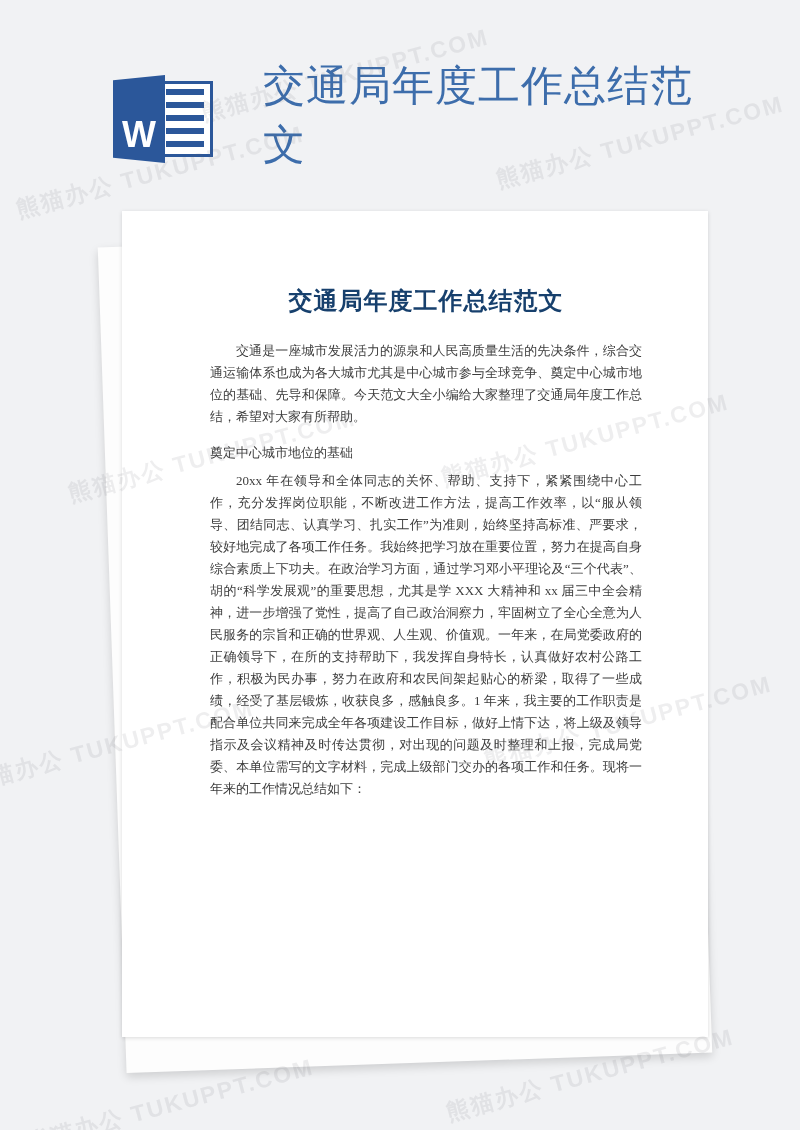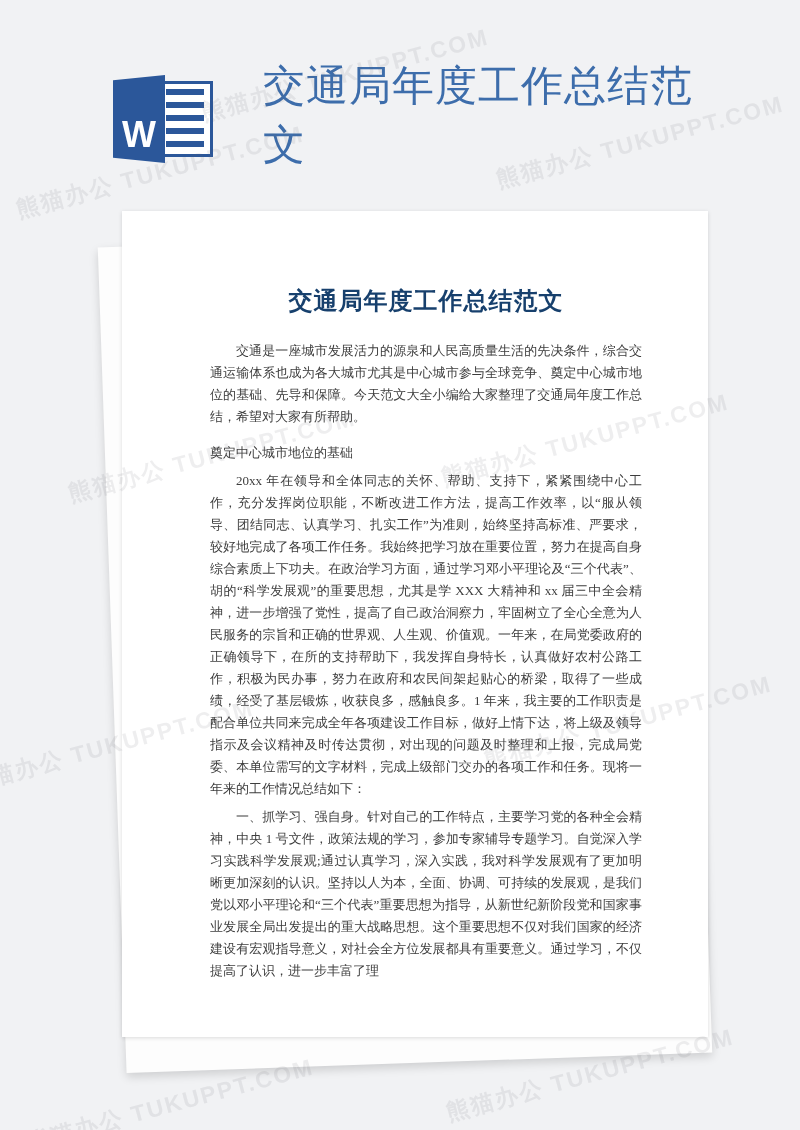--- a/index.html
+++ b/index.html
@@ -81,21 +81,20 @@
   </div>
 
   <div class="paper-stack">
     <div class="page-back"></div>
     <div class="page">
       <h2 class="doc-title">交通局年度工作总结范文</h2>
       <div class="doc-body" id="doc-body">
           <p>交通是一座城市发展活力的源泉和人民高质量生活的先决条件，综合交通运输体系也成为各大城市尤其是中心城市参与全球竞争、奠定中心城市地位的基础、先导和保障。今天范文大全小编给大家整理了交通局年度工作总结，希望对大家有所帮助。</p>
           <p class="subheading">奠定中心城市地位的基础</p>
           <p>20xx 年在领导和全体同志的关怀、帮助、支持下，紧紧围绕中心工作，充分发挥岗位职能，不断改进工作方法，提高工作效率，以“服从领导、团结同志、认真学习、扎实工作”为准则，始终坚持高标准、严要求，较好地完成了各项工作任务。我始终把学习放在重要位置，努力在提高自身综合素质上下功夫。在政治学习方面，通过学习邓小平理论及“三个代表”、胡的“科学发展观”的重要思想，尤其是学 XXX 大精神和 xx 届三中全会精神，进一步增强了党性，提高了自己政治洞察力，牢固树立了全心全意为人民服务的宗旨和正确的世界观、人生观、价值观。一年来，在局党委政府的正确领导下，在所的支持帮助下，我发挥自身特长，认真做好农村公路工作，积极为民办事，努力在政府和农民间架起贴心的桥梁，取得了一些成绩，经受了基层锻炼，收获良多，感触良多。1 年来，我主要的工作职责是配合单位共同来完成全年各项建设工作目标，做好上情下达，将上级及领导指示及会议精神及时传达贯彻，对出现的问题及时整理和上报，完成局党委、本单位需写的文字材料，完成上级部门交办的各项工作和任务。现将一年来的工作情况总结如下：</p>
-          <p>一、抓学习、强自身。针对自己的工作特点，主要学习党的各种全会精神，中央 1 号文件，政策法规的学习，参加专家辅导专题学习。自觉深入学习实践科学发展观;通过认真学习，深入实践，我对科学发展观有了更加明晰更加深刻的认识。坚持以人为本，全面、协调、可持续的发展观，是我们党以邓小平理论和“三个代表”重要思想为指导，从新世纪新阶段党和国家事业发展全局出发提出的重大战略思想。这个重要思想不仅对我们国家的经济建设有宏观指导意义，对社会全方位发展都具有重要意义。通过学习，不仅提高了认识，进一步丰富了理</p>
         </div>
     </div>
   </div>
 
   <div class="watermark-layer" id="wm-layer">
       <div class="wm" style="left: 345px; top: 75px;">熊猫办公 TUKUPPT.COM</div>
       <div class="wm" style="left: 160px; top: 172px;">熊猫办公 TUKUPPT.COM</div>
       <div class="wm" style="left: 640px; top: 142px;">熊猫办公 TUKUPPT.COM</div>
       <div class="wm" style="left: 212px; top: 456px;">熊猫办公 TUKUPPT.COM</div>
       <div class="wm" style="left: 585px; top: 440px;">熊猫办公 TUKUPPT.COM</div>

